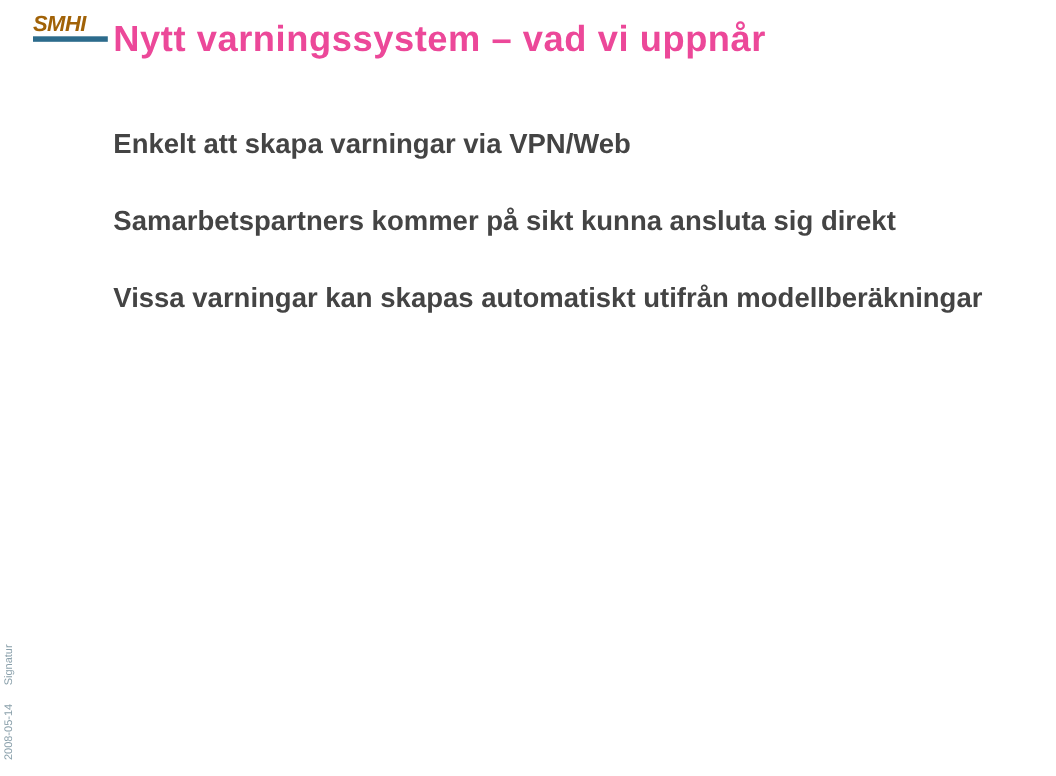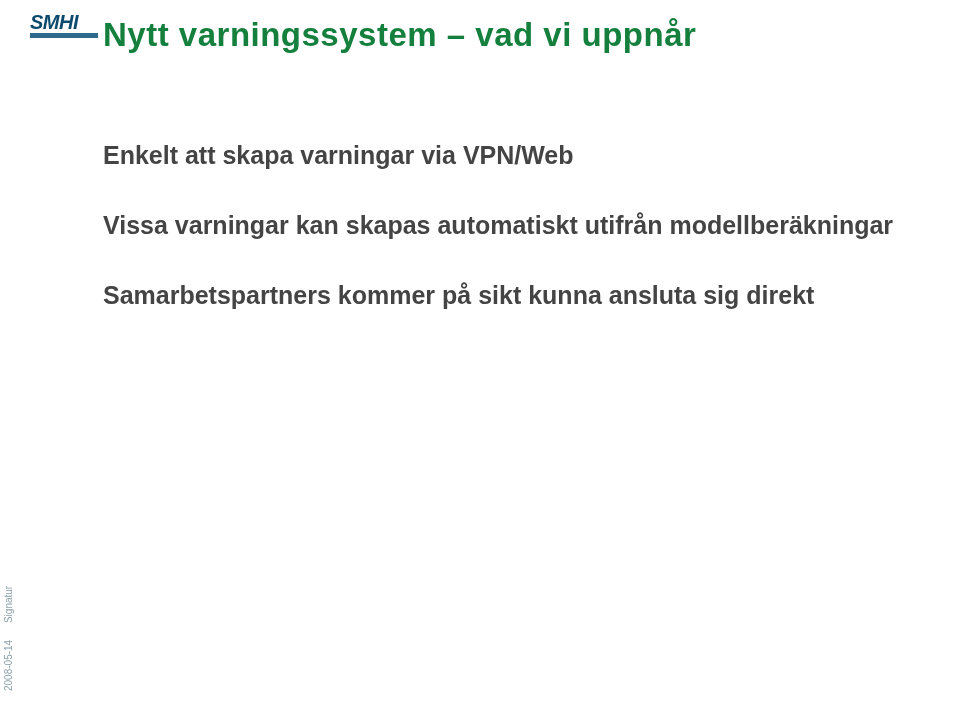--- a/index.html
+++ b/index.html
@@ -20,43 +20,42 @@
       top: 12px;
       left: 30px;
       width: 68px;
       height: 22px;
     }
     .logo-text {
       font-size: 20px;
       font-weight: 900;
       font-style: italic;
       letter-spacing: -0.5px;
-      color: #0c4a6e;
+      color: #a16207;
       line-height: 1;
     }
     .logo-underline {
       height: 5px;
       background: #2c6b8c;
       margin-top: 1px;
     }
     .title {
       position: absolute;
       top: 16px;
       left: 103px;
       font-size: 33px;
       font-weight: bold;
-      color: #15803d;
+      color: #ec4899;
       letter-spacing: 0.5px;
     }
     .content {
       position: absolute;
       top: 115px;
       left: 103px;
       right: 60px;
-      margin-top: 24px;
     }
     .bullet {
       font-size: 25px;
       font-weight: bold;
       color: #444444;
       margin-bottom: 36px;
       line-height: 1.35;
     }
     .footer-side {
       position: absolute;
@@ -77,20 +76,20 @@
 
 <div class="logo">
   <div class="logo-text">SMHI</div>
   <div class="logo-underline"></div>
 </div>
 
 <div class="title">Nytt varningssystem – vad vi uppnår</div>
 
 <div class="content">
   <div class="bullet">Enkelt att skapa varningar via VPN/Web</div>
+  <div class="bullet">Samarbetspartners kommer på sikt kunna ansluta sig direkt</div>
   <div class="bullet">Vissa varningar kan skapas automatiskt utifrån modellberäkningar</div>
-  <div class="bullet">Samarbetspartners kommer på sikt kunna ansluta sig direkt</div>
 </div>
 
 <div class="footer-side">
   <span>2008-05-14</span>
   <span class="sig">Signatur</span>
 </div>
 
 </body></html>

